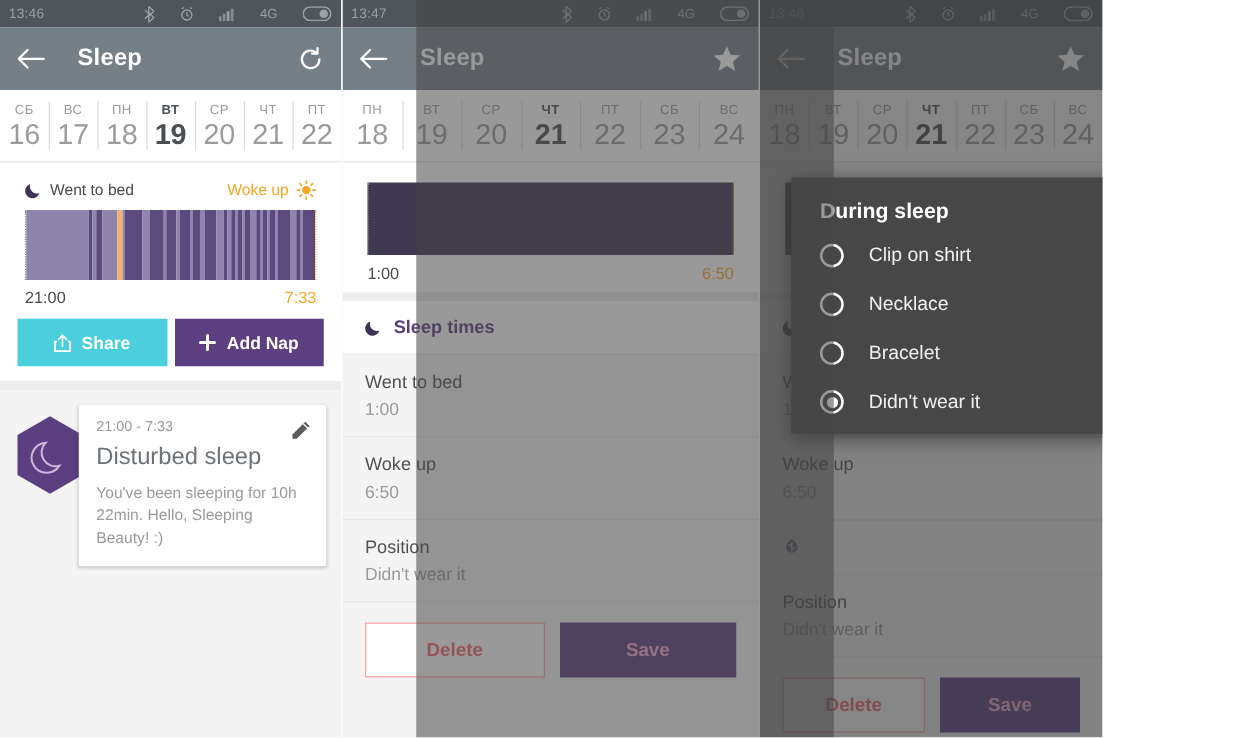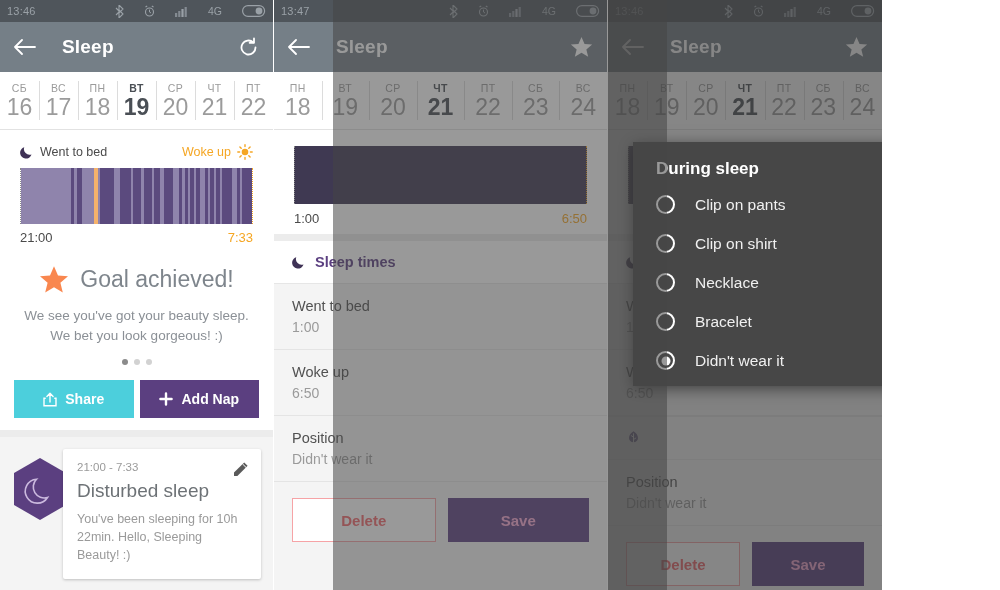--- a/index.html
+++ b/index.html
@@ -248,34 +248,20 @@
           <span style="width: 1.15183%; background: rgb(91, 74, 126);"></span>
           <span style="width: 0.942408%; background: rgb(143, 132, 172);"></span>
           <span style="width: 4.29319%; background: rgb(91, 74, 126);"></span>
         </div>
       <div class="gtimes">
         <div class="a">21:00</div>
         <div class="b">7:33</div>
       </div>
     </div>
 
-    <div class="goalwrap">
-      <div class="goalrow">
-        <svg width="30" height="29" viewBox="0 0 30 29">
-            <path d="M15 1.2 19 10.4 29 11.2 21.4 17.7 23.8 27.4 15 22.2 6.2 27.4 8.6 17.7 1 11.2 11 10.4z" fill="#f9874f"></path>
-          </svg>
-        <div class="gt">Goal achieved!</div>
-      </div>
-      <div class="goalmsg">We see you've got your beauty sleep. We bet you look gorgeous! :)</div>
-      <div class="dots">
-        <i class="on"></i>
-        <i></i>
-        <i></i>
-      </div>
-    </div>
 
     <div class="btnrow">
       <div class="btn share">
         <svg width="14" height="15" viewBox="0 0 14 15">
             <path d="M2.2 6.2H1v7.6h12V6.2h-1.2" stroke="#fff" stroke-width="1.4" fill="none" stroke-linecap="round"></path>
             <path d="M7 10V1.4M3.9 4.4 7 1.2l3.1 3.2" stroke="#fff" stroke-width="1.4" fill="none" stroke-linecap="round" stroke-linejoin="round"></path>
           </svg>
         <span>Share</span>
       </div>
       <div class="btn nap">
@@ -527,24 +513,20 @@
       <div class="act save">Save</div>
     </div>
 
     <div class="dim2"></div>
 
     <div class="dialog">
       <div class="dtitle">During sleep</div>
 
       <div class="opt">
         <span class="radio"></span>
-        <span class="olabel">Clip on pants</span>
-      </div>
-      <div class="opt">
-        <span class="radio"></span>
         <span class="olabel">Clip on shirt</span>
       </div>
       <div class="opt">
         <span class="radio"></span>
         <span class="olabel">Necklace</span>
       </div>
       <div class="opt">
         <span class="radio"></span>
         <span class="olabel">Bracelet</span>
       </div>

